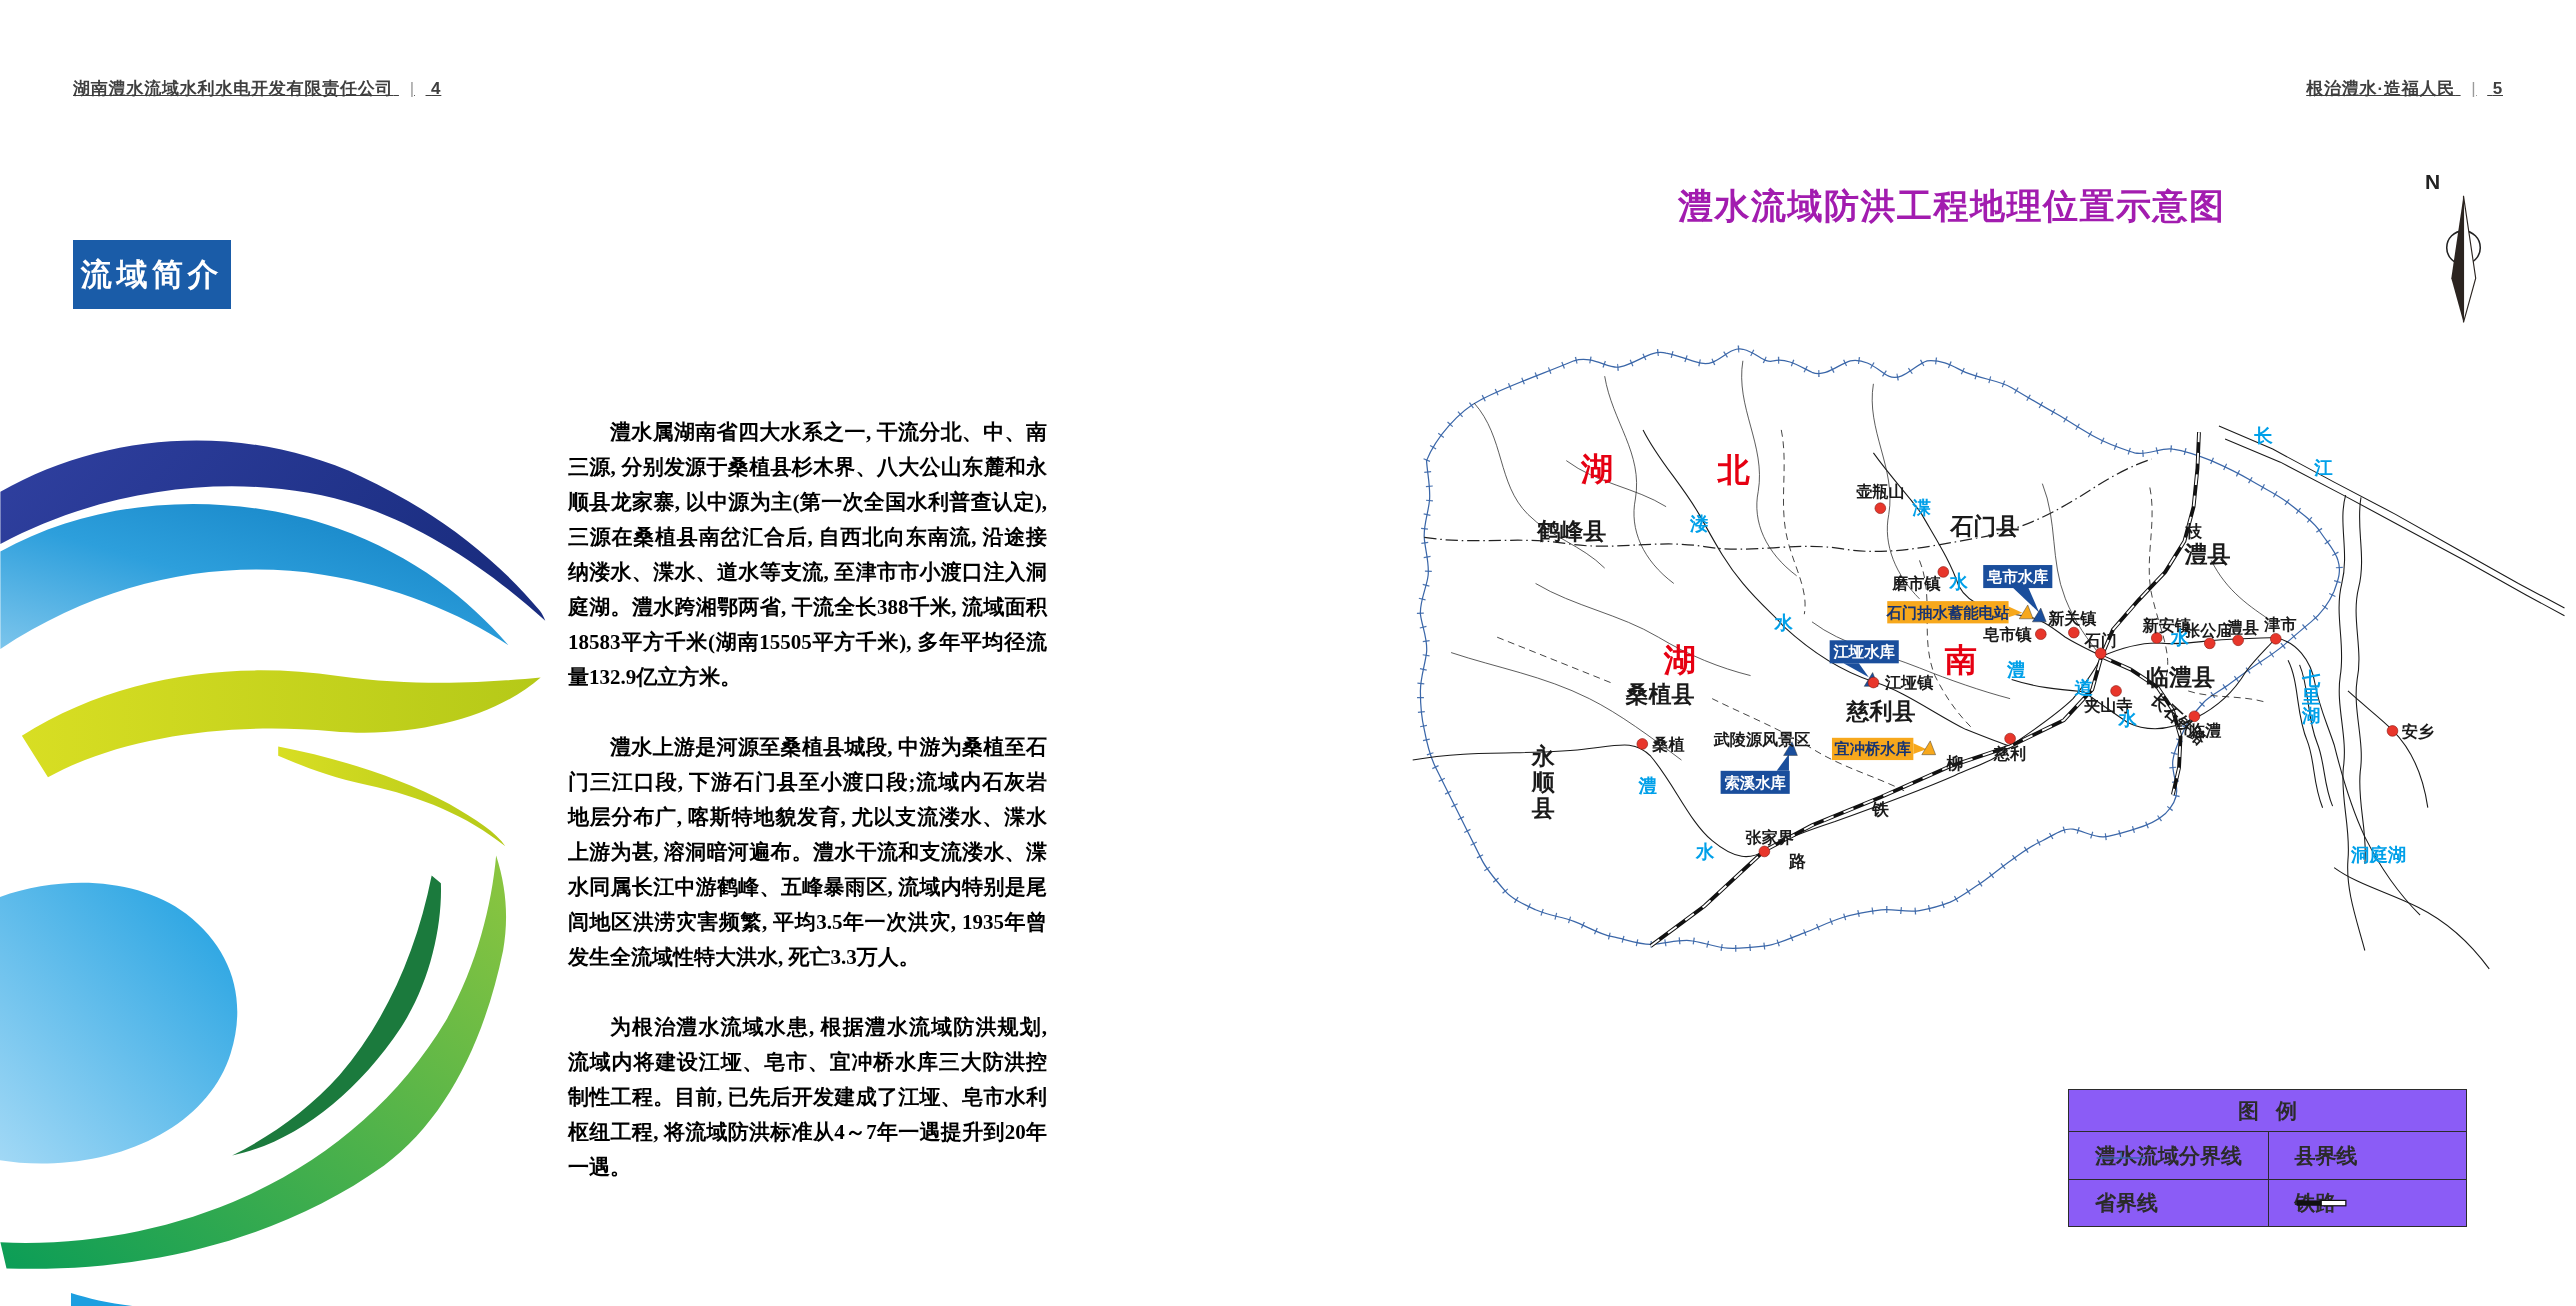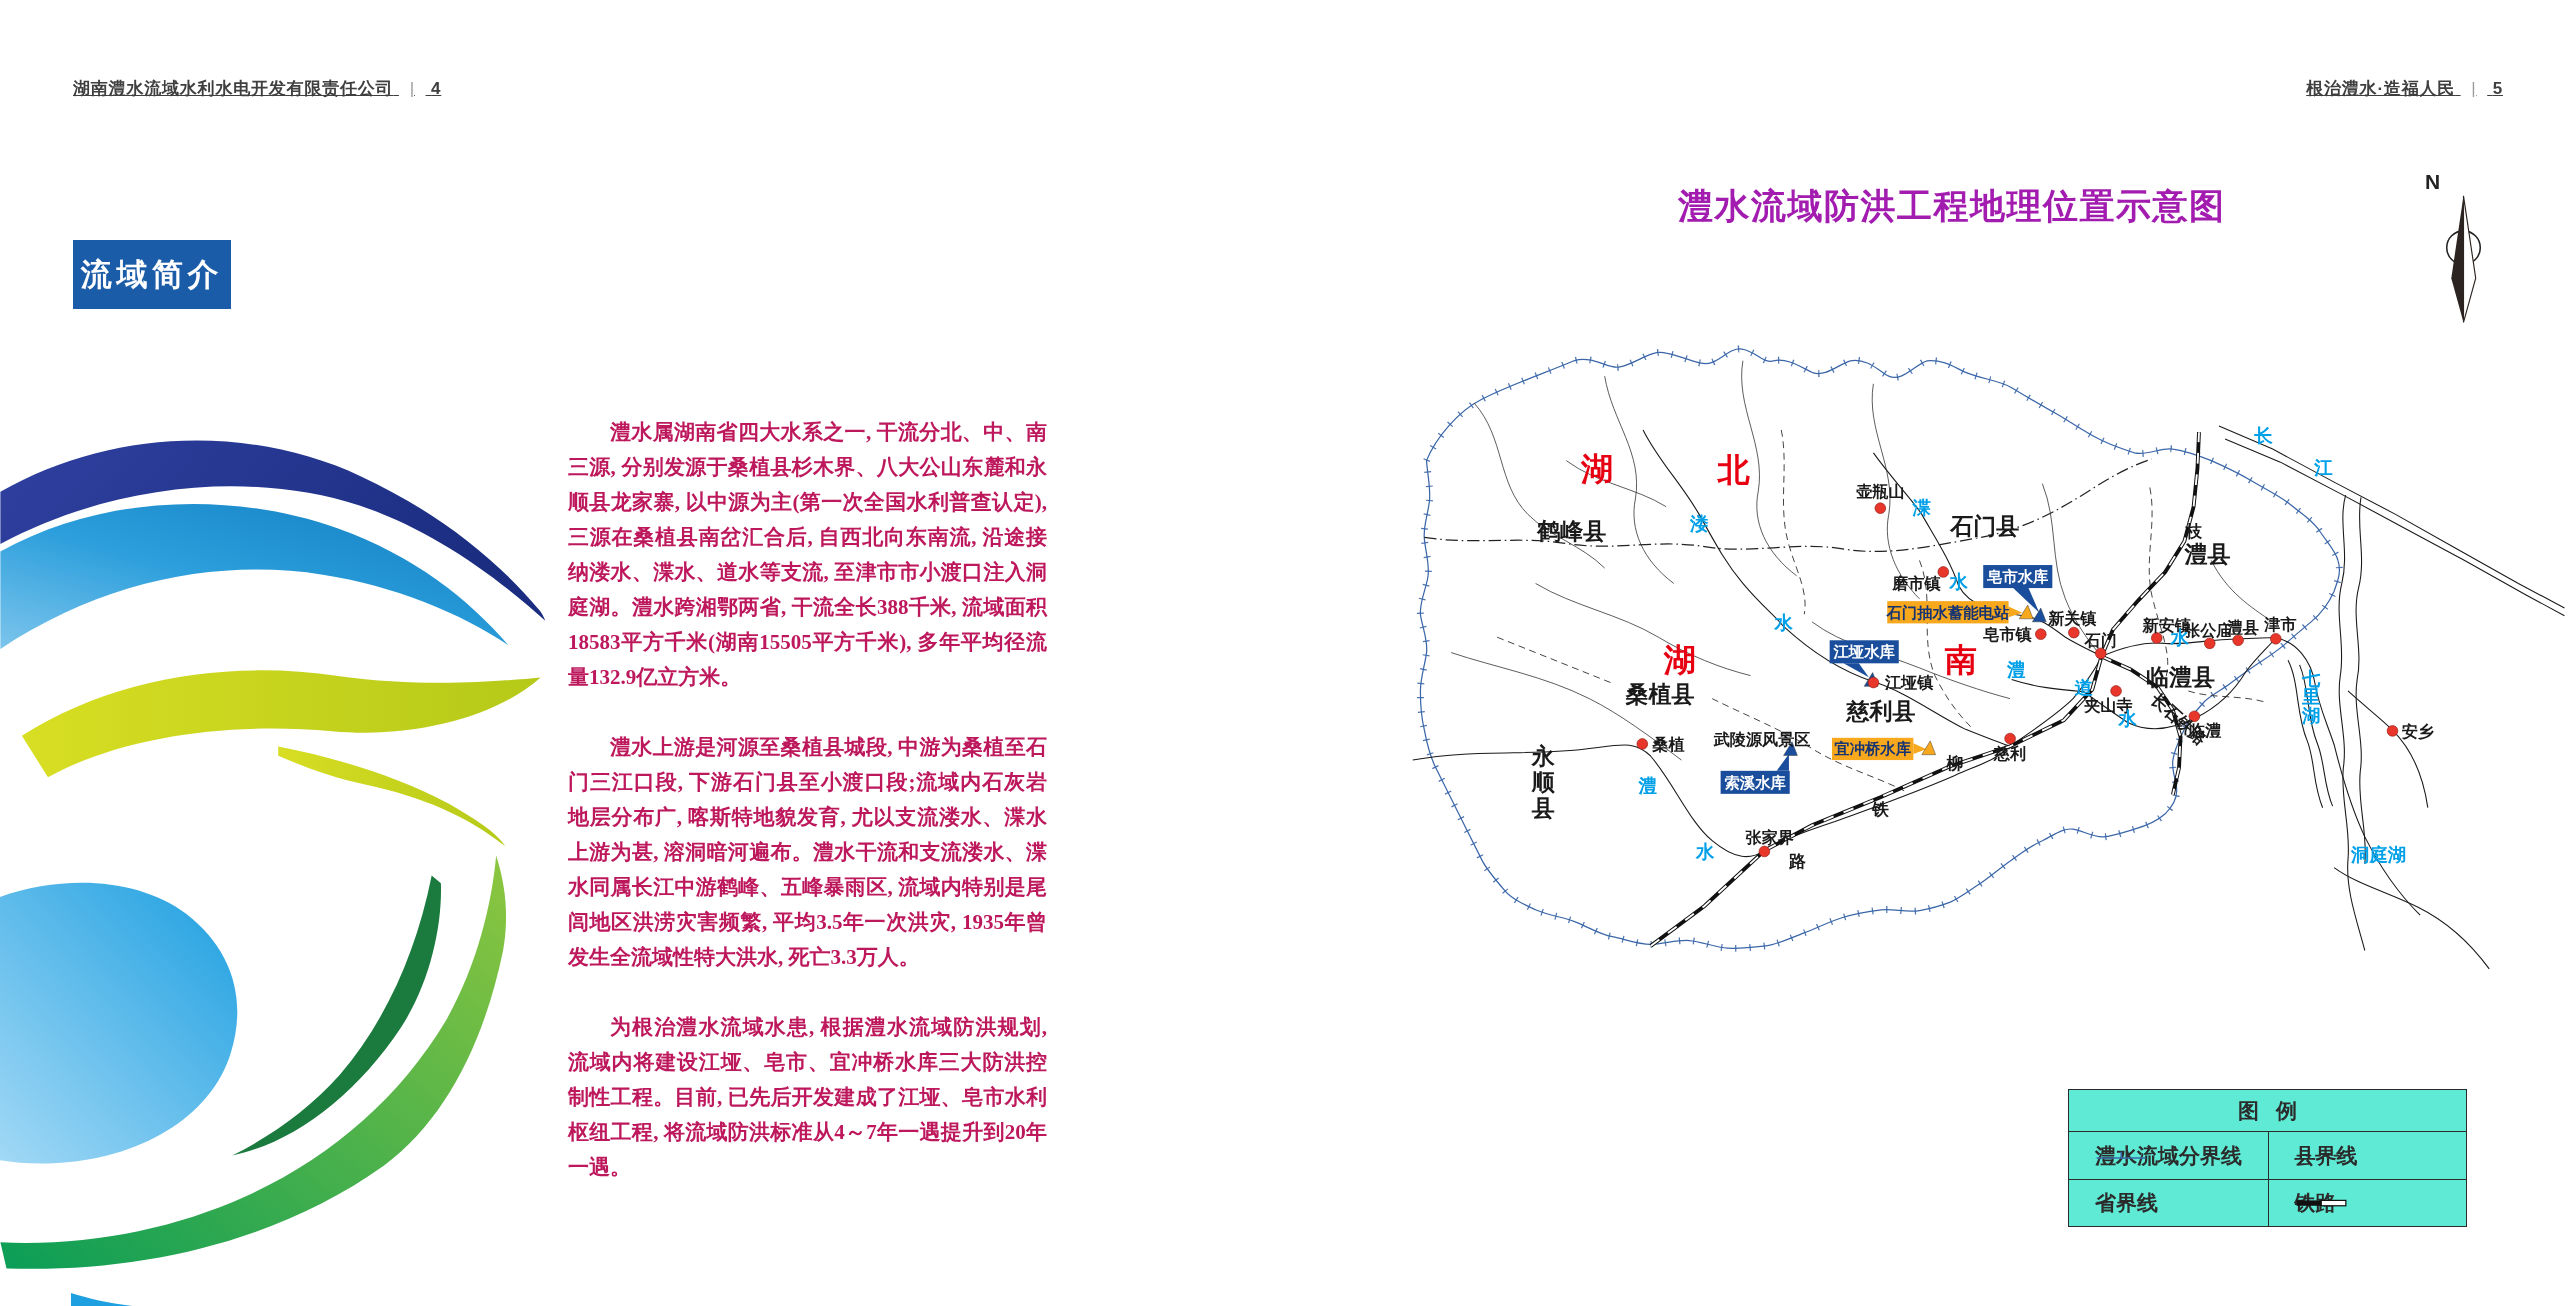--- a/index.html
+++ b/index.html
@@ -5,28 +5,28 @@
   html,body{margin:0;padding:0;background:#e8e8e8;}
   #stage{position:relative;width:2576px;height:1306px;background:#ffffff;overflow:hidden;
          font-family:"Liberation Sans", sans-serif;}
   .hdr{position:absolute;top:77px;font-size:17px;font-weight:bold;color:#3f3f3f;letter-spacing:0.8px;white-space:nowrap;text-decoration:underline;}
   .hdr .sep{color:#9a9a9a;font-weight:normal;padding:0 10.7px;}
   #header-left{left:73px;}
   #header-right{right:73px;text-align:right;}
   #section-box{position:absolute;left:73px;top:240px;width:158px;height:69px;background:#1a5ca8;
                color:#fff;font-size:31px;font-weight:bold;display:flex;align-items:center;justify-content:center;
                letter-spacing:4.6px;}
-  #body-text{position:absolute;left:568px;top:415px;width:479px;color:#be185d;
+  #body-text{position:absolute;left:568px;top:415px;width:479px;color:#000000;
              font-family:"Liberation Serif", serif;font-weight:bold;font-size:21px;line-height:35px;text-align:justify;}
   #body-text p{margin:0 0 35px 0;text-indent:2em;}
   #map-title{position:absolute;left:1678px;top:183px;width:545px;text-align:center;
              font-size:35px;font-weight:bold;color:#a21caf;letter-spacing:1.5px;white-space:nowrap;}
   #compass{position:absolute;left:2402px;top:170px;width:61px;height:161px;text-align:center;}
   #compass .n{font-size:21px;font-weight:bold;color:#222;}
-  #legend{position:absolute;left:2068px;top:1089px;width:397px;background:#5eead4;border:1.5px solid #2b2b2b;z-index:5;}
+  #legend{position:absolute;left:2068px;top:1089px;width:397px;background:#8b5cf6;border:1.5px solid #2b2b2b;z-index:5;}
   #legend .lg-title{height:41px;border-bottom:1.5px solid #2b2b2b;display:flex;align-items:center;justify-content:center;
                     font-size:21px;font-weight:bold;color:#2b2b2b;letter-spacing:17px;text-indent:17px;}
   #legend .lg-grid{display:grid;grid-template-columns:1fr 1fr;}
   #legend .lg-cell{height:47px;display:flex;align-items:center;gap:10.7px;padding-left:26px;box-sizing:border-box;}
   #legend .lg-cell.bl{border-left:1.5px solid #2b2b2b;}
   #legend .lg-cell.bt{border-top:1.5px solid #2b2b2b;}
   #legend .lg-label{font-size:21px;font-weight:bold;color:#2b2b2b;}
   svg{position:absolute;overflow:visible;}
   #logo-svg{left:0;top:415px;}
   #map-svg{left:1382px;top:330px;}

